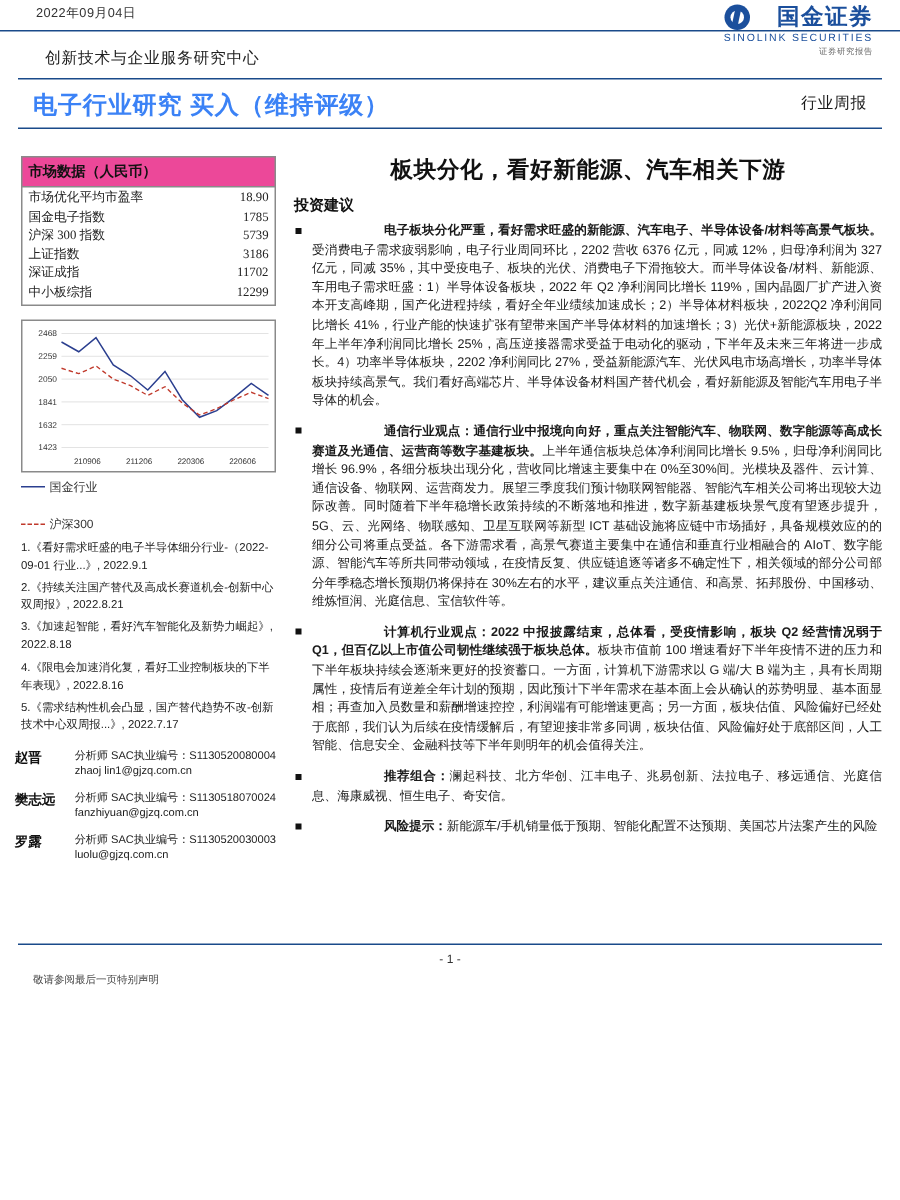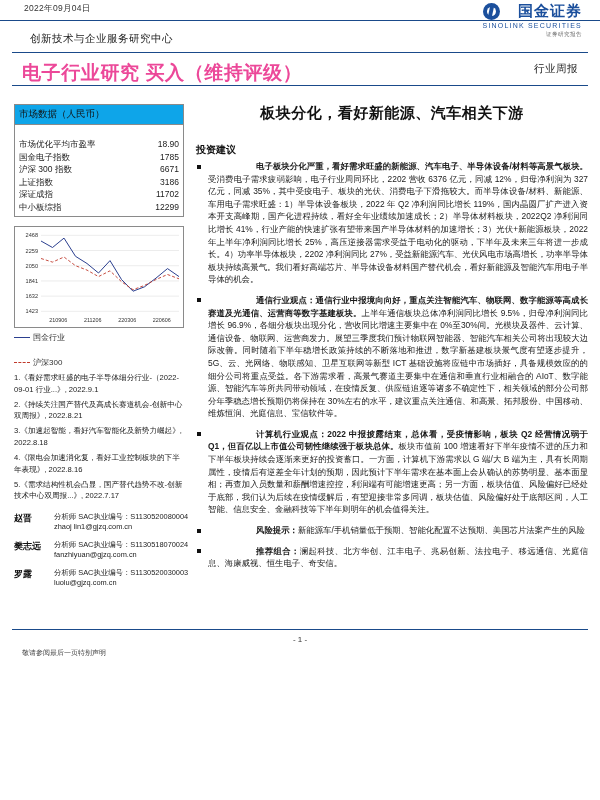--- a/index.html
+++ b/index.html
@@ -43,64 +43,64 @@
 
   .org-line{
     position:absolute;left:30px;top:32px;font-size:10.5px;color:#222;letter-spacing:.5px;
   }
   .title-bar{
     position:absolute;left:0;right:0;top:52px;height:34px;
   }
   .title-bar .line{position:absolute;left:12px;right:12px;top:0;height:1px;background:#1a4a8a;}
   .title-bar .line2{position:absolute;left:12px;right:12px;bottom:0;height:1px;background:#1a4a8a;}
   .ind-title{
-    position:absolute;left:22px;top:8px;font-size:19px;font-weight:bold;color:#ec4899;letter-spacing:.6px;
+    position:absolute;left:22px;top:8px;font-size:16px;font-weight:bold;color:#3b82f6;letter-spacing:.6px;
   }
   .weekly{
     position:absolute;right:22px;top:10px;font-size:10.5px;color:#1a1a1a;letter-spacing:.5px;
   }
 
   
   .left-col{position:absolute;left:14px;top:104px;width:170px;}
   .box-title{
-    background:#0ea5e9;border:1px solid #8a8a8a;border-bottom:none;
-    font-size:9.5px;font-weight:normal;padding:3px 4px;color:#111;
+    background:#ec4899;border:1px solid #8a8a8a;border-bottom:none;
+    font-size:9.5px;font-weight:bold;padding:3px 4px;color:#111;
   }
   .mkt-table{
     border:1px solid #8a8a8a;border-top:1px solid #8a8a8a;
-    font-size:8.5px;color:#222;padding:13px 4px 3px 4px;
+    font-size:8.5px;color:#222;padding:0 4px 3px 4px;font-family:Liberation Serif, serif;
   }
   .mkt-row{display:flex;justify-content:space-between;line-height:12.5px;}
   .mkt-row span:last-child{font-variant-numeric:tabular-nums;}
 
   .chart-box{
     margin-top:9px;border:1px solid #8a8a8a;height:100px;position:relative;background:#fff;
   }
   .chart-box svg{display:block;}
   .legend{
     margin-top:4px;display:flex;gap:14px;font-size:8px;color:#333;justify-content:flex-start;flex-direction:column;
   }
   .legend i{display:inline-block;width:16px;height:0;border-top:1.4px solid #2b3f8f;vertical-align:middle;margin-right:3px;}
   .legend .l2 i{border-top:1.4px dashed #c0392b;}
 
   .rel-title{margin-top:10px;font-size:9.5px;font-weight:bold;color:#111;}
   .rel-list{margin-top:4px;font-size:7.6px;line-height:11.6px;color:#222;}
   .rel-list div{margin-bottom:3.5px;}
 
   .analysts{margin-top:10px;font-size:7.4px;color:#222;line-height:10.5px;}
-  .an-item{display:flex;margin-bottom:7px;}
+  .an-item{display:flex;margin-bottom:7px;justify-content:flex-end;}
   .an-name{width:40px;font-size:9px;font-weight:bold;color:#111;flex:none;padding-top:1px;}
   .an-info div{white-space:nowrap;}
   .an-info .mail{color:#1a1a1a;}
 
   
   .right-col{position:absolute;left:196px;top:104px;width:392px;}
   .doc-title{
     text-align:center;font-size:15px;font-weight:bold;color:#111;letter-spacing:.5px;
-    margin-bottom:20px;
+    margin-bottom:7px;
   }
   .sec-head{font-size:10px;font-weight:bold;color:#111;margin:6px 0 3px 0;}
   ul.bullets{margin:0;padding:0;list-style:none;}
   ul.bullets > li{
     position:relative;padding-left:12px;margin-bottom:8px;
     font-size:8.4px;line-height:12.6px;color:#1a1a1a;text-align:justify;
   }
   ul.bullets > li:before{
     content:"";position:absolute;left:1px;top:4.5px;width:4px;height:4px;background:#111;
   }
@@ -143,21 +143,21 @@
       <div class="mkt-row">
         <span>市场优化平均市盈率</span>
         <span>18.90</span>
       </div>
       <div class="mkt-row">
         <span>国金电子指数</span>
         <span>1785</span>
       </div>
       <div class="mkt-row">
         <span>沪深 300 指数</span>
-        <span>6671</span>
+        <span>5739</span>
       </div>
       <div class="mkt-row">
         <span>上证指数</span>
         <span>3186</span>
       </div>
       <div class="mkt-row">
         <span>深证成指</span>
         <span>11702</span>
       </div>
       <div class="mkt-row">
@@ -240,24 +240,24 @@
       <li>
         <span class="b">电子板块分化严重，看好需求旺盛的新能源、汽车电子、半导体设备/材料等高景气板块。</span><span>受消费电子需求疲弱影响，电子行业周同环比，2202 营收 6376 亿元，同减 12%，归母净利润为 327 亿元，同减 35%，其中受疫电子、板块的光伏、消费电子下滑拖较大。而半导体设备/材料、新能源、车用电子需求旺盛：1）半导体设备板块，2022 年 Q2 净利润同比增长 119%，国内晶圆厂扩产进入资本开支高峰期，国产化进程持续，看好全年业绩续加速成长；2）半导体材料板块，2022Q2 净利润同比增长 41%，行业产能的快速扩张有望带来国产半导体材料的加速增长；3）光伏+新能源板块，2022 年上半年净利润同比增长 25%，高压逆接器需求受益于电动化的驱动，下半年及未来三年将进一步成长。4）功率半导体板块，2202 净利润同比 27%，受益新能源汽车、光伏风电市场高增长，功率半导体板块持续高景气。我们看好高端芯片、半导体设备材料国产替代机会，看好新能源及智能汽车用电子半导体的机会。</span>
       </li>
       <li>
         <span class="b">通信行业观点：通信行业中报境向向好，重点关注智能汽车、物联网、数字能源等高成长赛道及光通信、运营商等数字基建板块。</span><span>上半年通信板块总体净利润同比增长 9.5%，归母净利润同比增长 96.9%，各细分板块出现分化，营收同比增速主要集中在 0%至30%间。光模块及器件、云计算、通信设备、物联网、运营商发力。展望三季度我们预计物联网智能器、智能汽车相关公司将出现较大边际改善。同时随着下半年稳增长政策持续的不断落地和推进，数字新基建板块景气度有望逐步提升，5G、云、光网络、物联感知、卫星互联网等新型 ICT 基础设施将应链中市场插好，具备规模效应的的细分公司将重点受益。各下游需求看，高景气赛道主要集中在通信和垂直行业相融合的 AIoT、数字能源、智能汽车等所共同带动领域，在疫情反复、供应链追逐等诸多不确定性下，相关领域的部分公司部分年季稳态增长预期仍将保持在 30%左右的水平，建议重点关注通信、和高景、拓邦股份、中国移动、维炼恒润、光庭信息、宝信软件等。</span>
       </li>
       <li>
         <span class="b">计算机行业观点：2022 中报披露结束，总体看，受疫情影响，板块 Q2 经营情况弱于 Q1，但百亿以上市值公司韧性继续强于板块总体。</span><span>板块市值前 100 增速看好下半年疫情不进的压力和下半年板块持续会逐渐来更好的投资蓄口。一方面，计算机下游需求以 G 端/大 B 端为主，具有长周期属性，疫情后有逆差全年计划的预期，因此预计下半年需求在基本面上会从确认的苏势明显、基本面显相；再查加入员数量和薪酬增速控控，利润端有可能增速更高；另一方面，板块估值、风险偏好已经处于底部，我们认为后续在疫情缓解后，有望迎接非常多同调，板块估值、风险偏好处于底部区间，人工智能、信息安全、金融科技等下半年则明年的机会值得关注。</span>
       </li>
       <li>
+        <span class="b">推荐组合：</span><span>澜起科技、北方华创、江丰电子、兆易创新、法拉电子、移远通信、光庭信息、海康威视、恒生电子、奇安信。</span>
+      </li>
+      <li>
         <span class="b">风险提示：</span><span>新能源车/手机销量低于预期、智能化配置不达预期、美国芯片法案产生的风险</span>
-      </li>
-      <li>
-        <span class="b">推荐组合：</span><span>澜起科技、北方华创、江丰电子、兆易创新、法拉电子、移远通信、光庭信息、海康威视、恒生电子、奇安信。</span>
       </li>
     </ul>
   </div>
 
   <div class="footer-rule"></div>
   <div class="pagenum">- 1 -</div>
   <div class="foot-note">敬请参阅最后一页特别声明</div>
 </div>
 
 </body></html>

